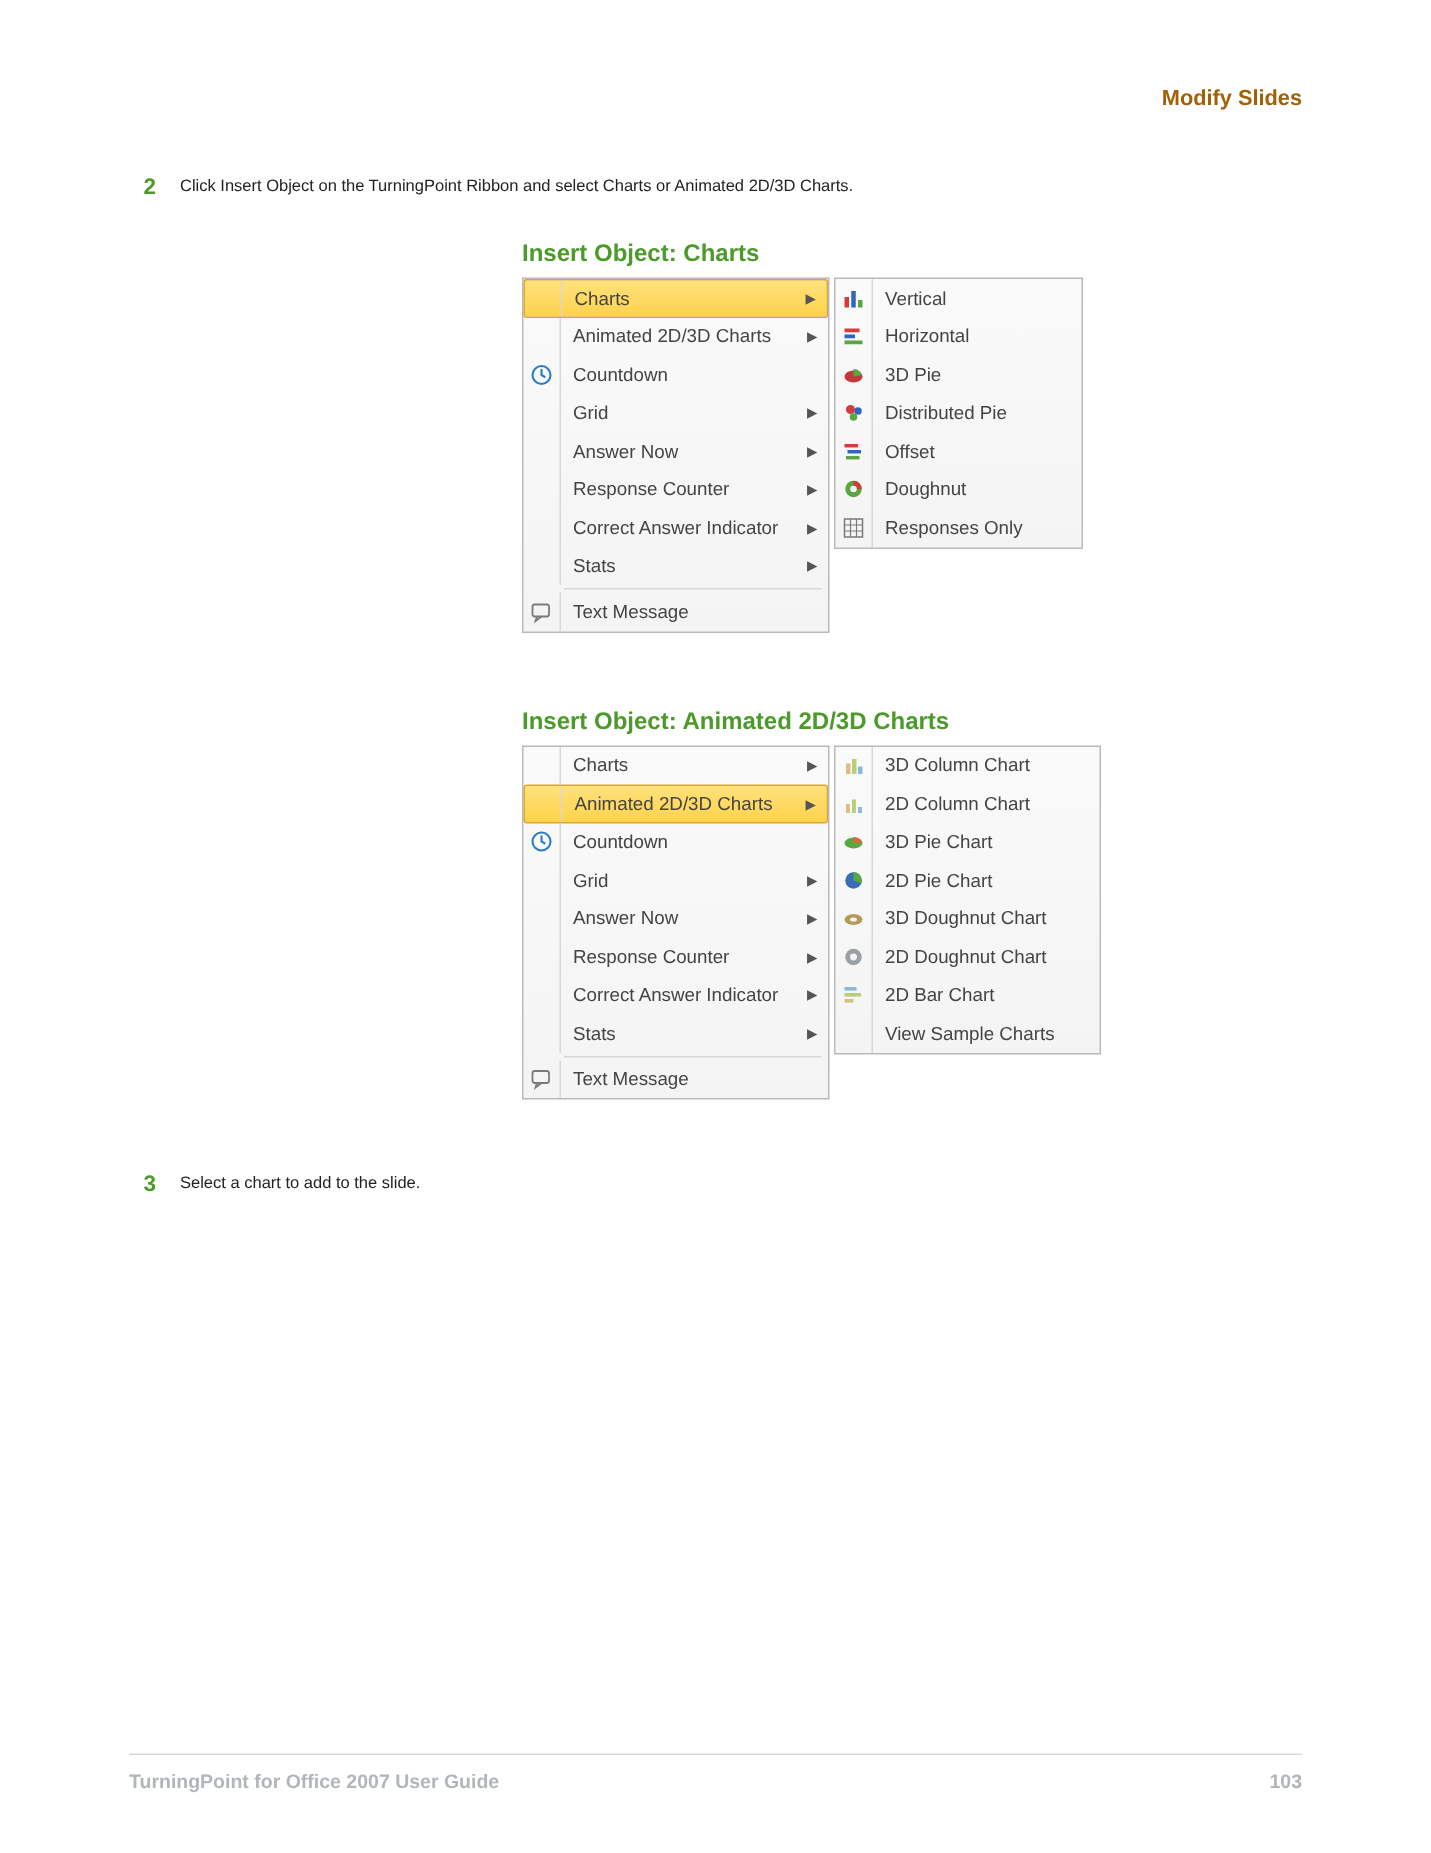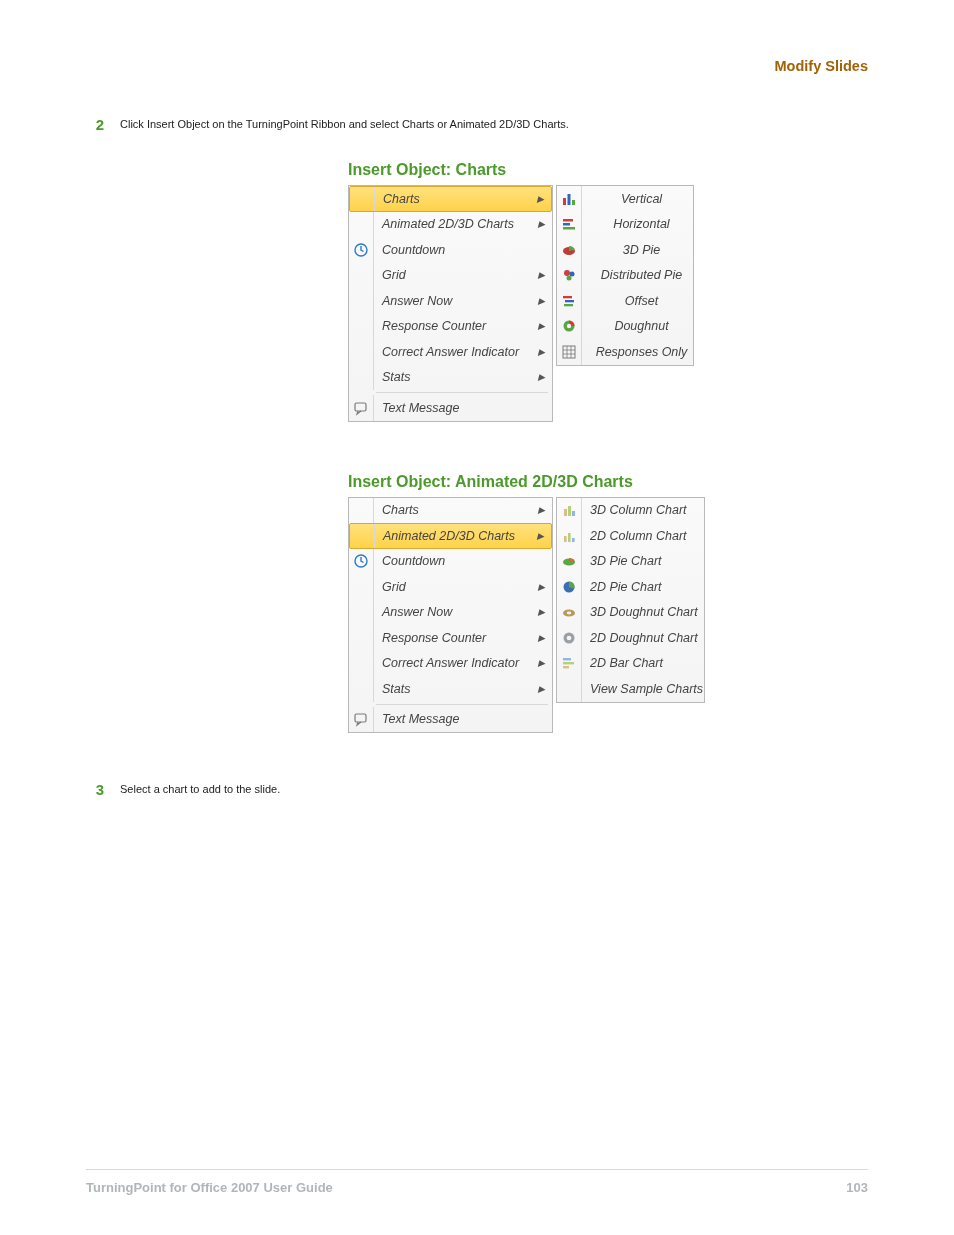--- a/index.html
+++ b/index.html
@@ -56,30 +56,29 @@
     display: flex;
     align-items: flex-start;
   }
   .menu-panel {
     border: 1px solid #b9b9b9;
     background: linear-gradient(#fafafa,#f4f4f4);
     font-size: 12.5px;
     color: #444;
   }
   .menu-panel.main { width: 205px; }
-  .menu-panel.sub  { width: 138px; margin-left: 3px; text-align: center; }
-  .menu-panel.sub2 { width: 149px; margin-left: 3px; }
+  .menu-panel.sub  { width: 166px; margin-left: 3px; }
+  .menu-panel.sub2 { width: 178px; margin-left: 3px; }
 
   .menu-item {
     display: flex;
     align-items: center;
     height: 25.5px;
     position: relative;
     padding-left: 29px;
-    font-style: italic;
   }
   .icon-col {
     position: absolute;
     left: 0; top: 0; bottom: 0;
     width: 25px;
     border-right: 1px solid #d8d8d8;
     display: flex;
     align-items: center;
     justify-content: center;
   }

